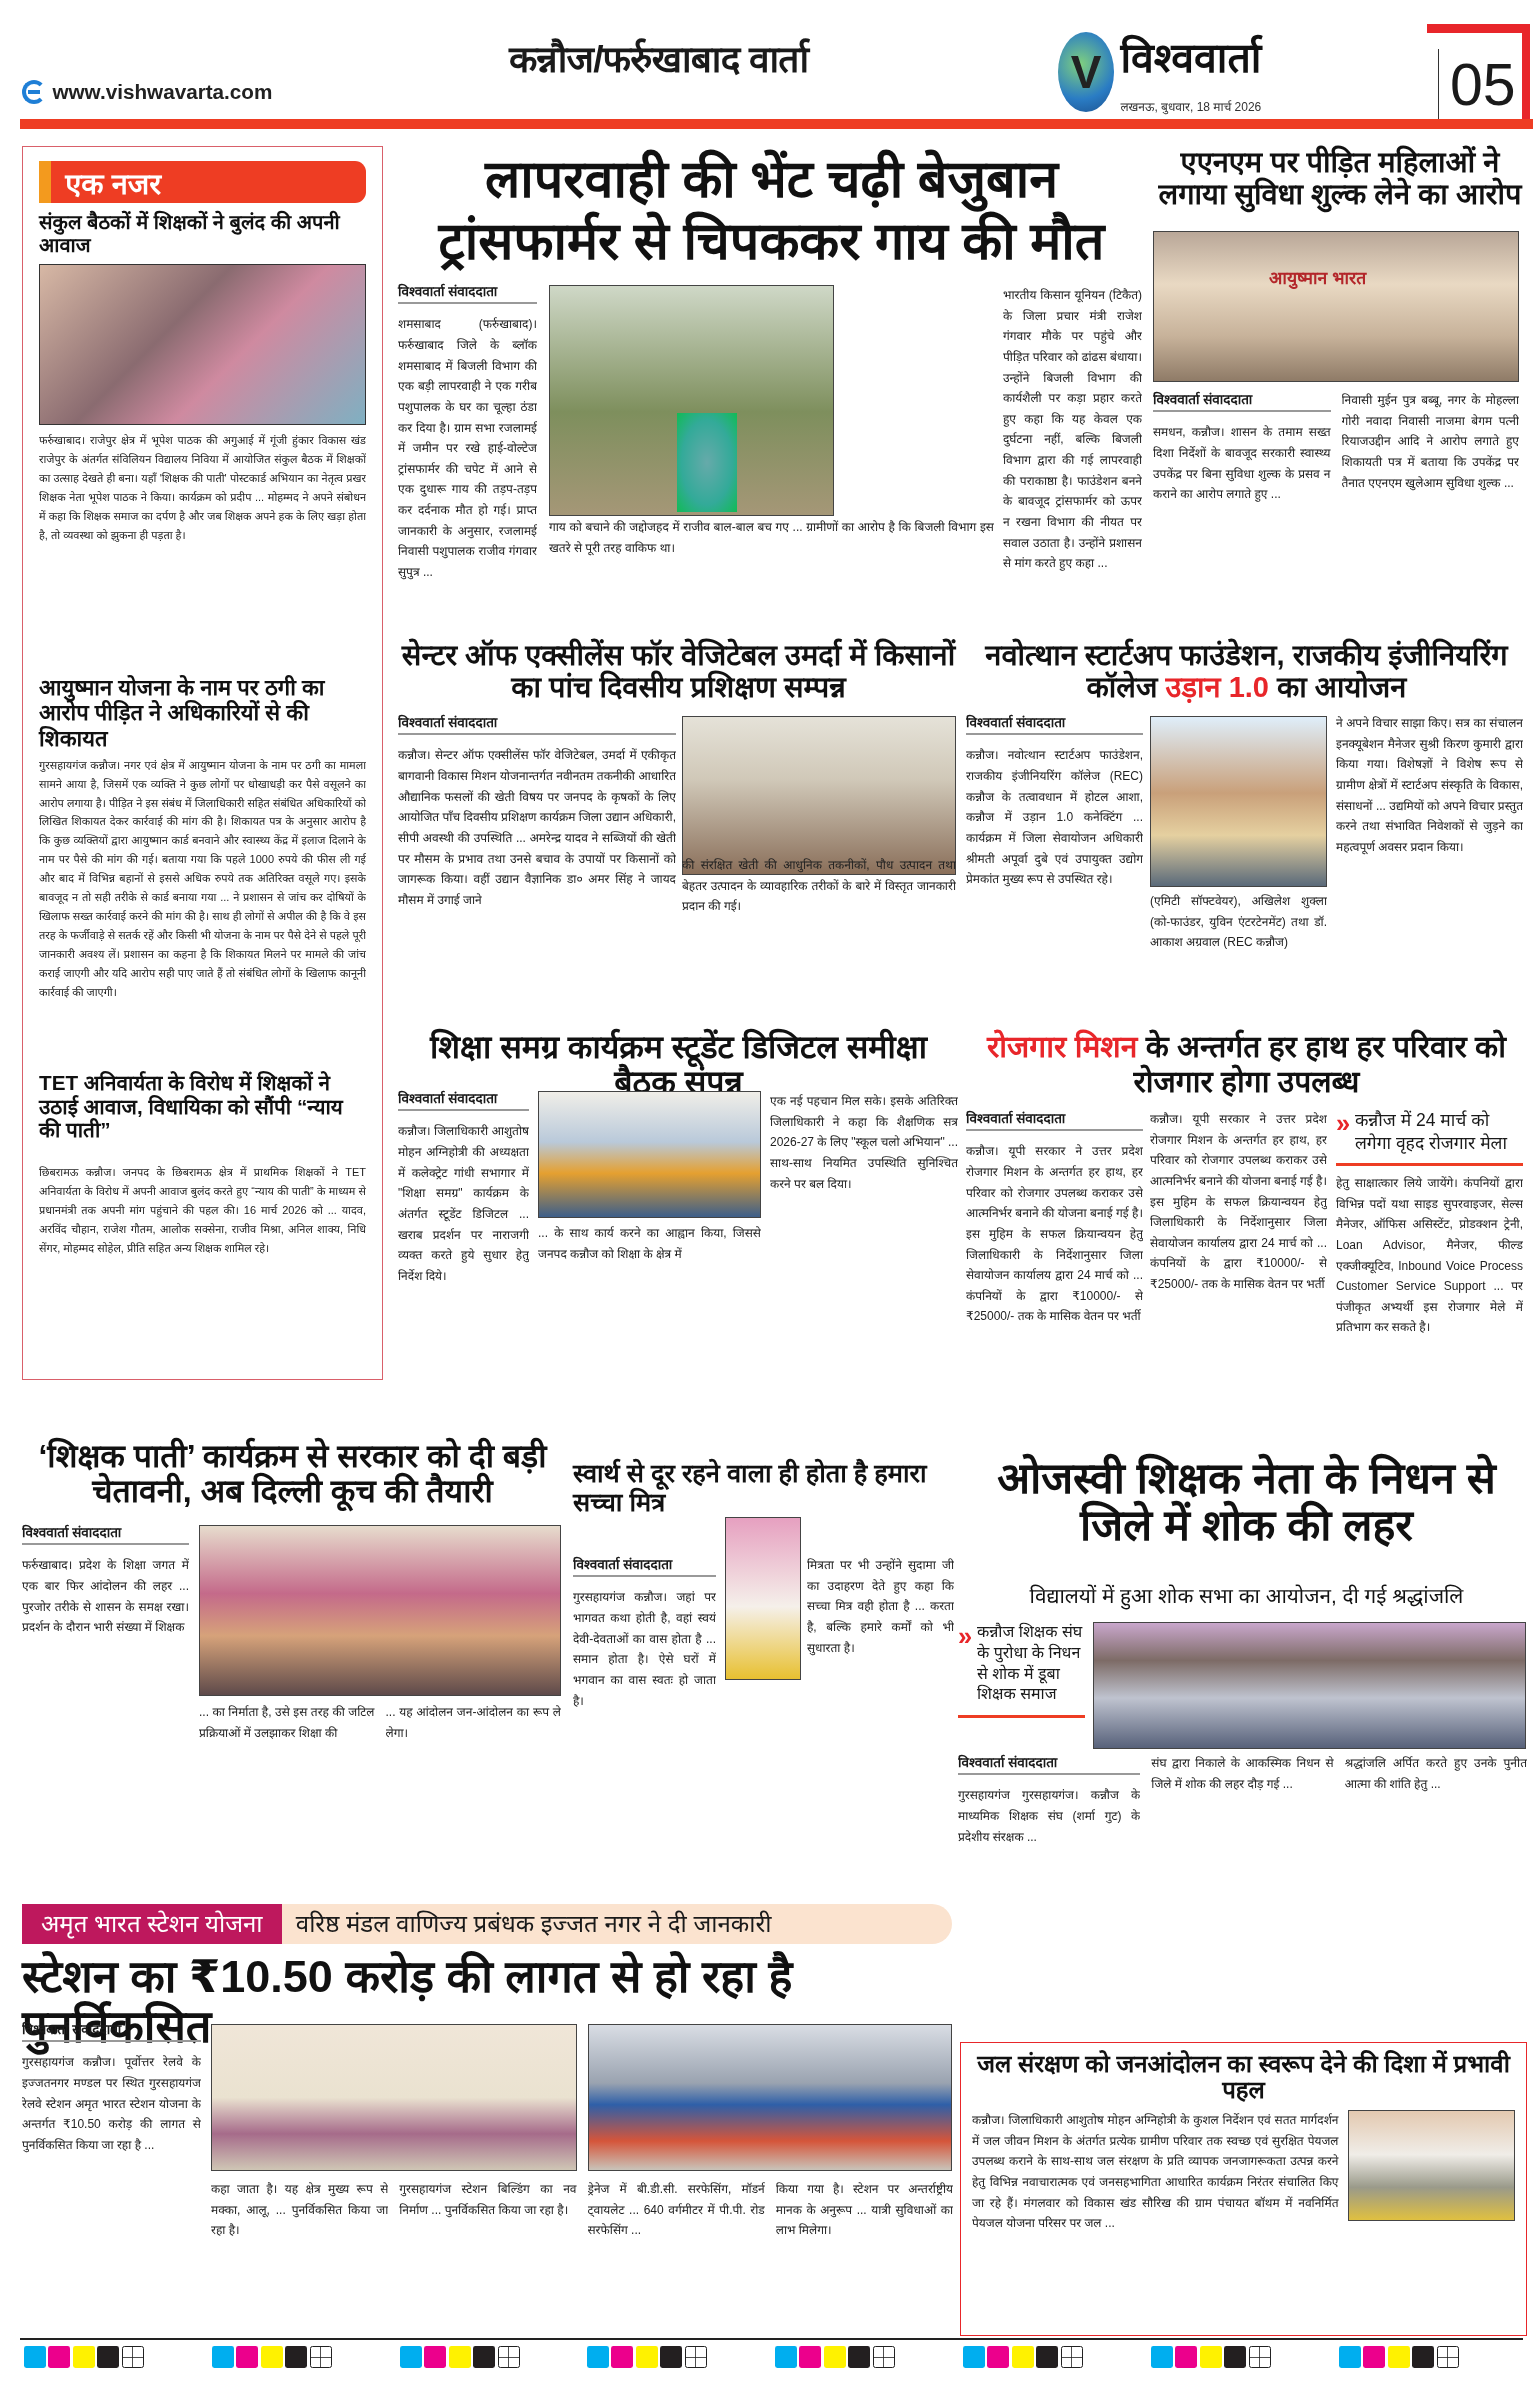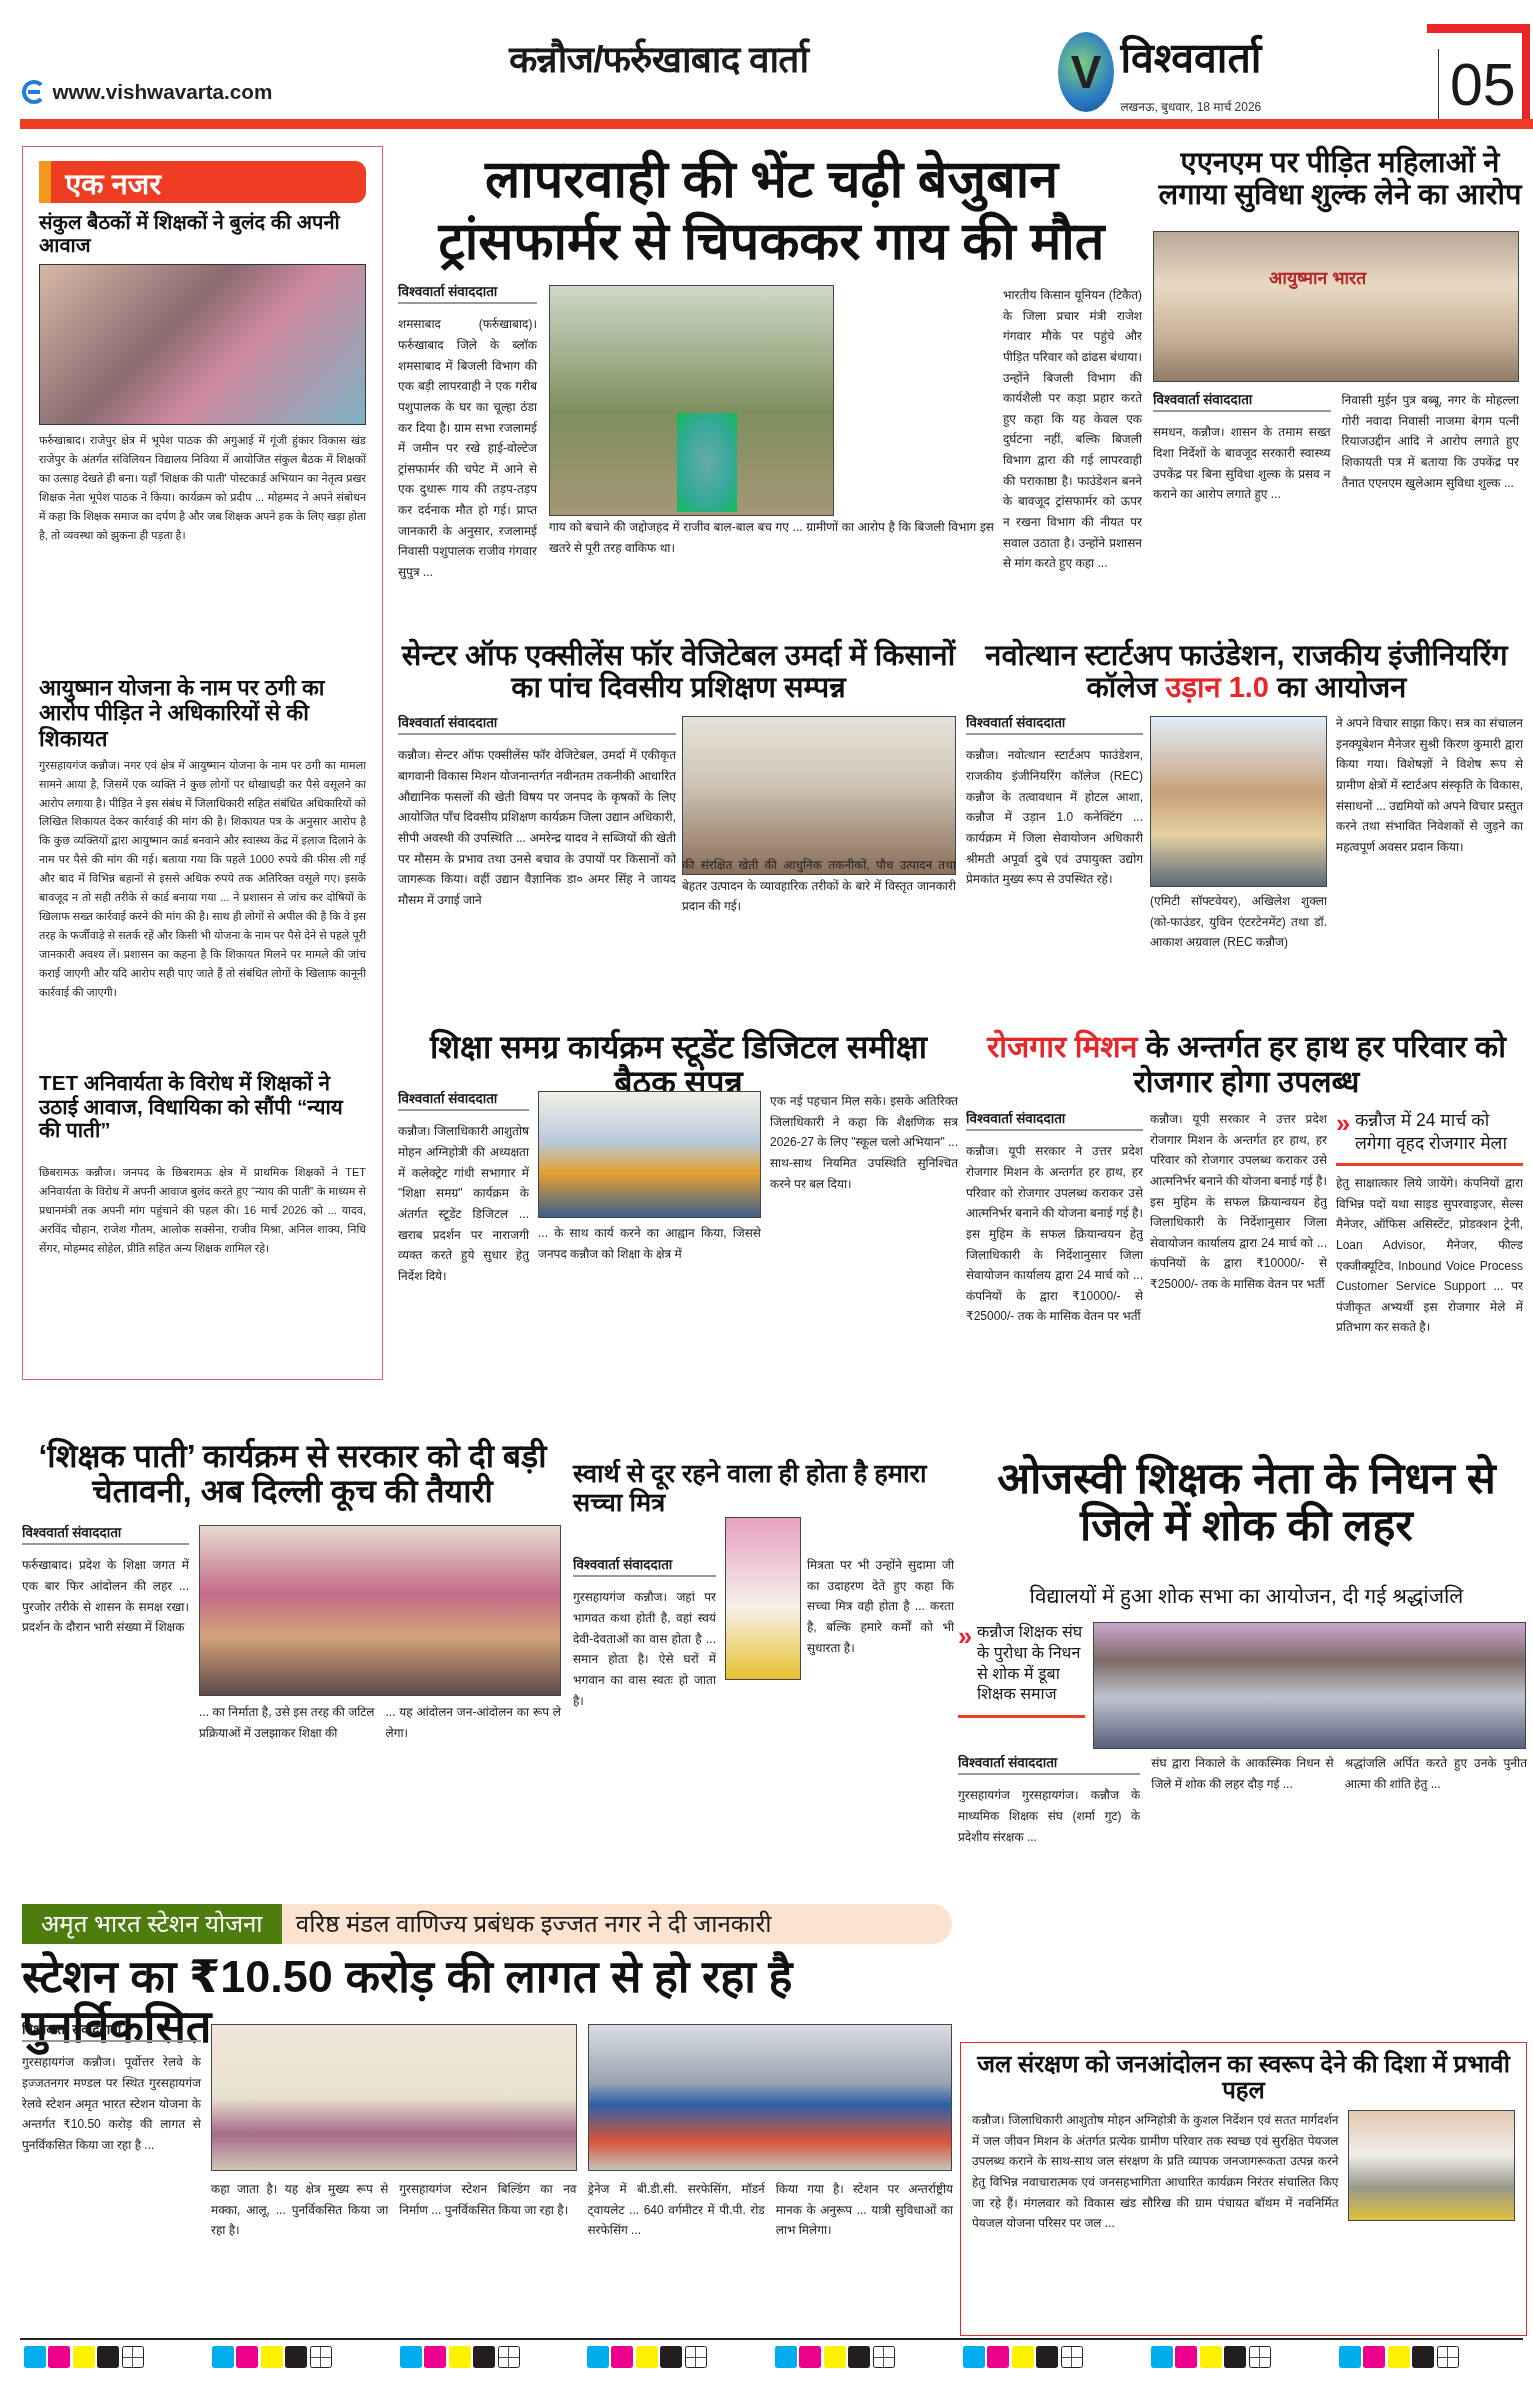--- a/index.html
+++ b/index.html
@@ -164,21 +164,21 @@
 <div class="abs" style="left:958px;top:1753px;width:569px;display:flex;gap:11px;height:266px">
   <div style="flex:1;overflow:hidden">
     <div class="by">विश्ववार्ता संवाददाता</div>
     <div class="txt">गुरसहायगंज गुरसहायगंज। कन्नौज के माध्यमिक शिक्षक संघ (शर्मा गुट) के प्रदेशीय संरक्षक ...</div>
   </div>
   <div class="txt" style="flex:1;overflow:hidden">संघ द्वारा निकाले के आकस्मिक निधन से जिले में शोक की लहर दौड़ गई ...</div>
   <div class="txt" style="flex:1;overflow:hidden">श्रद्धांजलि अर्पित करते हुए उनके पुनीत आत्मा की शांति हेतु ...</div>
 </div>
 
 <div class="abs" style="left:22px;top:1904px;width:930px;height:40px;display:flex;background:#fbe3cf;border-radius:0 20px 20px 0">
-  <div style="background:#4d7c0f;color:#fff;font-size:24px;padding:3.2px 19px;line-height:33px">अमृत भारत स्टेशन योजना</div>
+  <div style="background:#be185d;color:#fff;font-size:24px;padding:3.2px 19px;line-height:33px">अमृत भारत स्टेशन योजना</div>
   <div style="font-size:24px;padding:3.2px 14.3px;line-height:33px">वरिष्ठ मंडल वाणिज्य प्रबंधक इज्जत नगर ने दी जानकारी</div>
 </div>
 <div class="abs h1" style="left:22px;top:1952px;width:930px;font-size:45px;text-align:left">स्टेशन का ₹10.50 करोड़ की लागत से हो रहा है पुनर्विकसित</div>
 <div class="abs" style="left:22px;top:2020px;width:179px;height:318px;overflow:hidden">
   <div class="by">विश्ववार्ता संवाददाता</div>
   <div class="txt">गुरसहायगंज कन्नौज। पूर्वोत्तर रेलवे के इज्जतनगर मण्डल पर स्थित गुरसहायगंज रेलवे स्टेशन अमृत भारत स्टेशन योजना के अन्तर्गत ₹10.50 करोड़ की लागत से पुनर्विकसित किया जा रहा है ...</div>
 </div>
 <div class="photo" style="left:211px;top:2024px;width:366px;height:147px;background:linear-gradient(180deg,#f0e6d8,#eae2d0 50%,#a66b8a 75%,#cfc6b5)"></div>
 <div class="photo" style="left:588px;top:2024px;width:364px;height:147px;background:linear-gradient(180deg,#d9dde4,#9aa3b0 40%,#2e5fa8 55%,#d5553a 80%,#c9c4ba)"></div>
 <div class="cols" style="left:211px;top:2179px;width:742px;height:159px">

